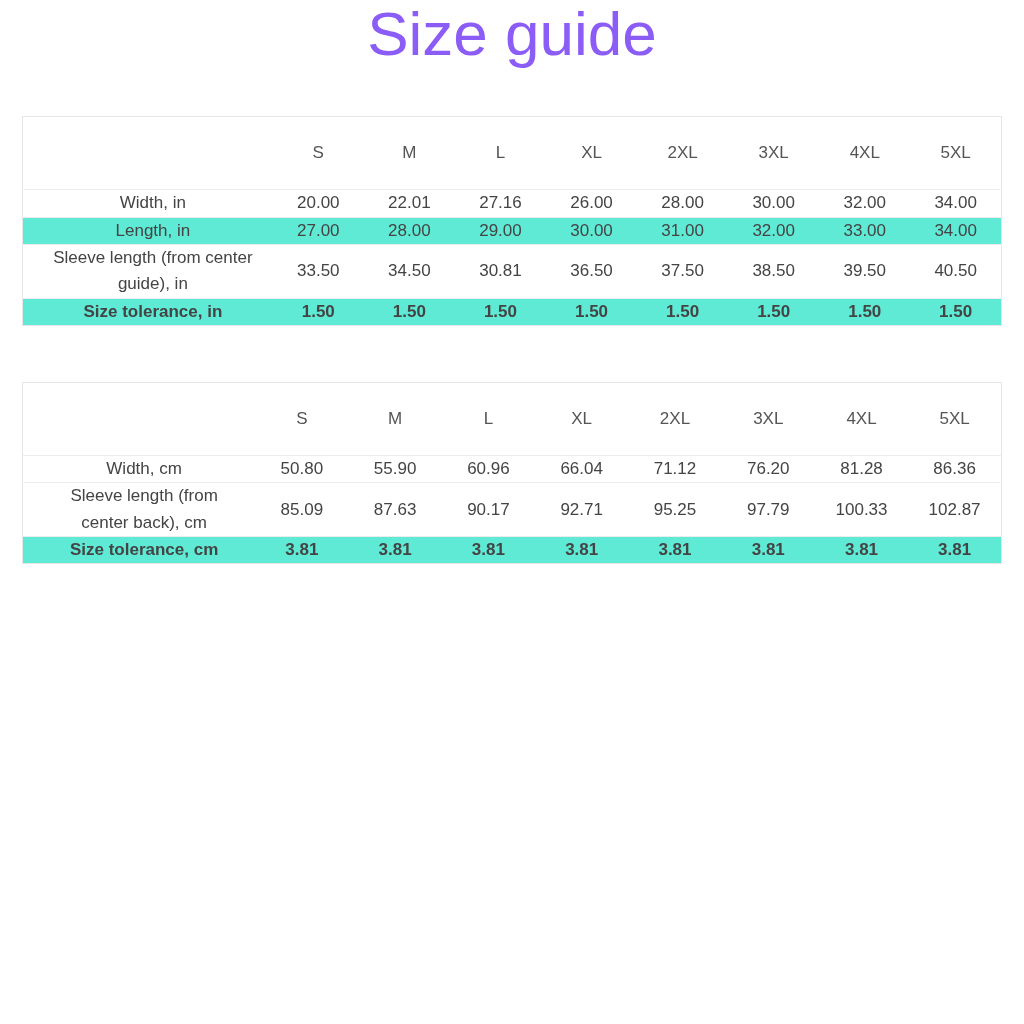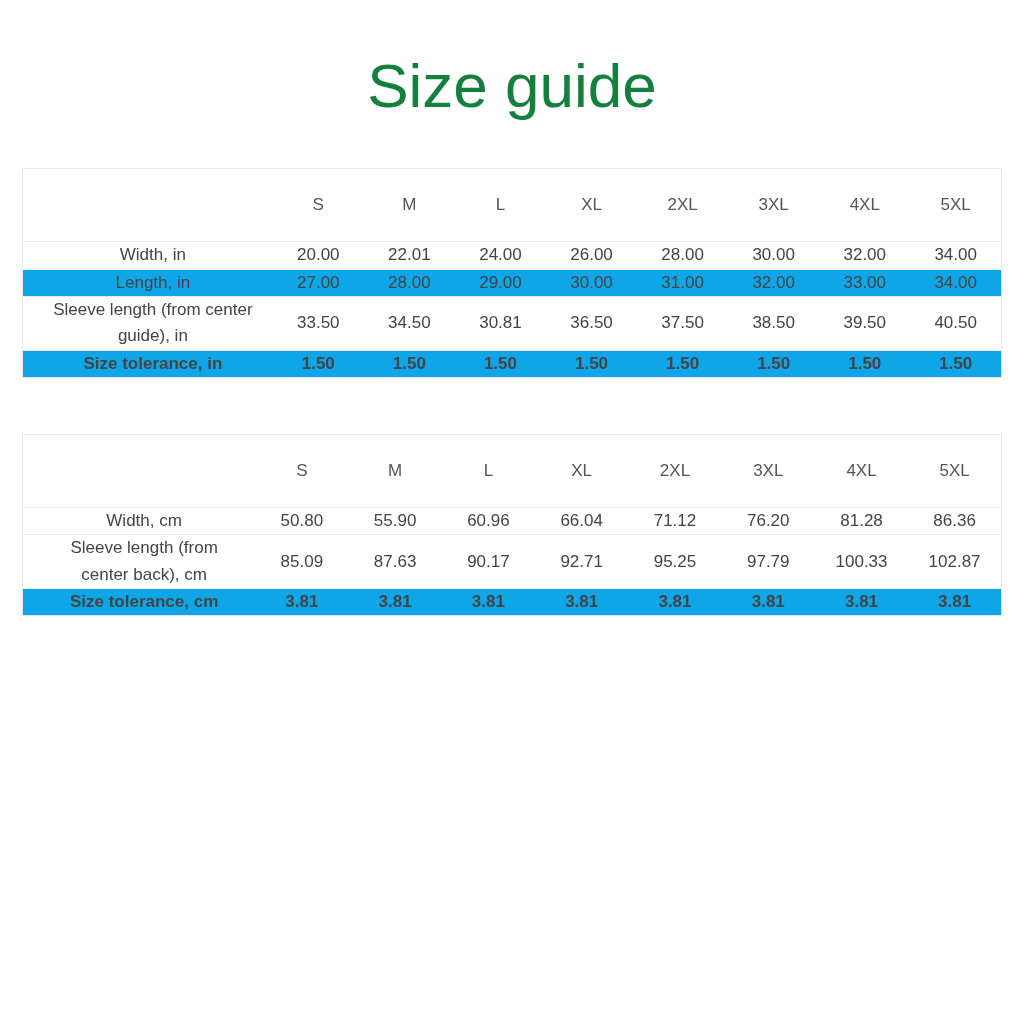--- a/index.html
+++ b/index.html
@@ -17,24 +17,23 @@
   .page {
     width: 1024px;
     height: 1024px;
     box-sizing: border-box;
     position: relative;
   }
   .title {
     text-align: center;
     font-size: 62px;
     font-weight: 400;
-    color: #15803d;
+    color: #8b5cf6;
     letter-spacing: 0px;
     margin: 0;
-    padding-top: 52px;
     line-height: 1.1;
   }
   .table-wrap {
     margin: 0 22px;
   }
   .table-wrap.first {
     margin-top: 48px;
   }
   .table-wrap.second {
     margin-top: 56px;
@@ -78,21 +77,21 @@
     padding-left: 22px !important;
     padding-right: 12px !important;
     color: #444444;
     line-height: 1.55;
     border-right: 1px solid #ececec;
   }
   .corner-cell {
     border-right: 1px solid #ececec;
   }
   .shaded {
-    background: #0ea5e9;
+    background: #5eead4;
   }
   .col-label { width: 250px; }
   .col-size { width: 91px; }
 
   .t2 .col-label { width: 232px; }
   .t2 .col-size { width: 93px; }
 </style>
 </head>
 <body>
 
@@ -122,21 +121,21 @@
           <td>XL</td>
           <td>2XL</td>
           <td>3XL</td>
           <td>4XL</td>
           <td>5XL</td>
         </tr>
         <tr class="body-row">
           <td class="row-label">Width, in</td>
           <td>20.00</td>
           <td>22.01</td>
-          <td>24.00</td>
+          <td>27.16</td>
           <td>26.00</td>
           <td>28.00</td>
           <td>30.00</td>
           <td>32.00</td>
           <td>34.00</td>
         </tr>
         <tr class="body-row shaded">
           <td class="row-label">Length, in</td>
           <td>27.00</td>
           <td>28.00</td>

